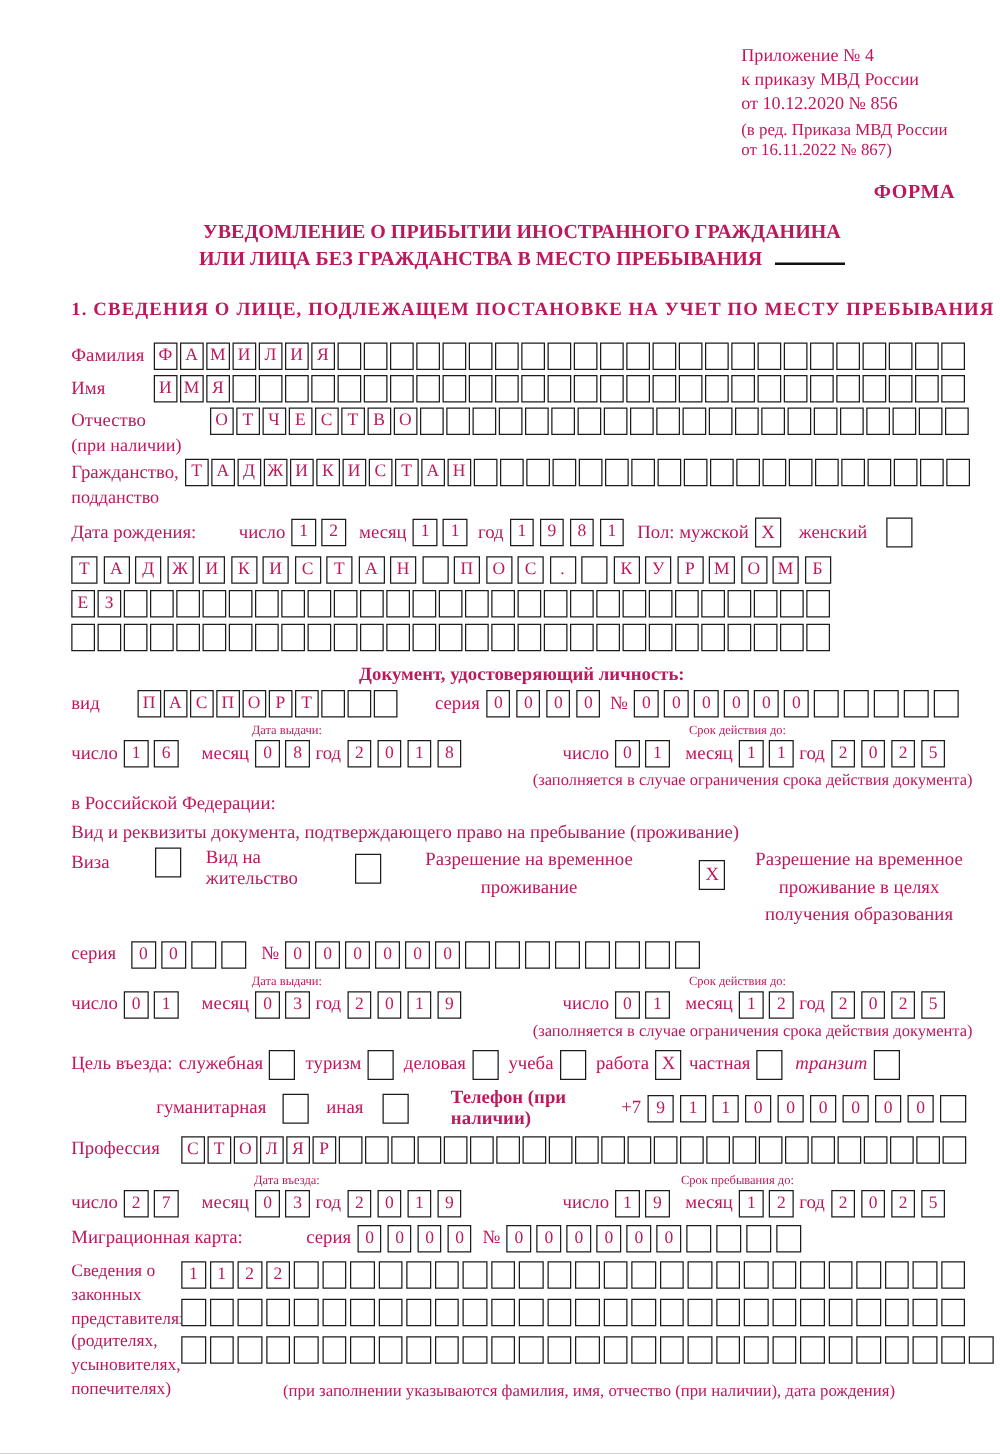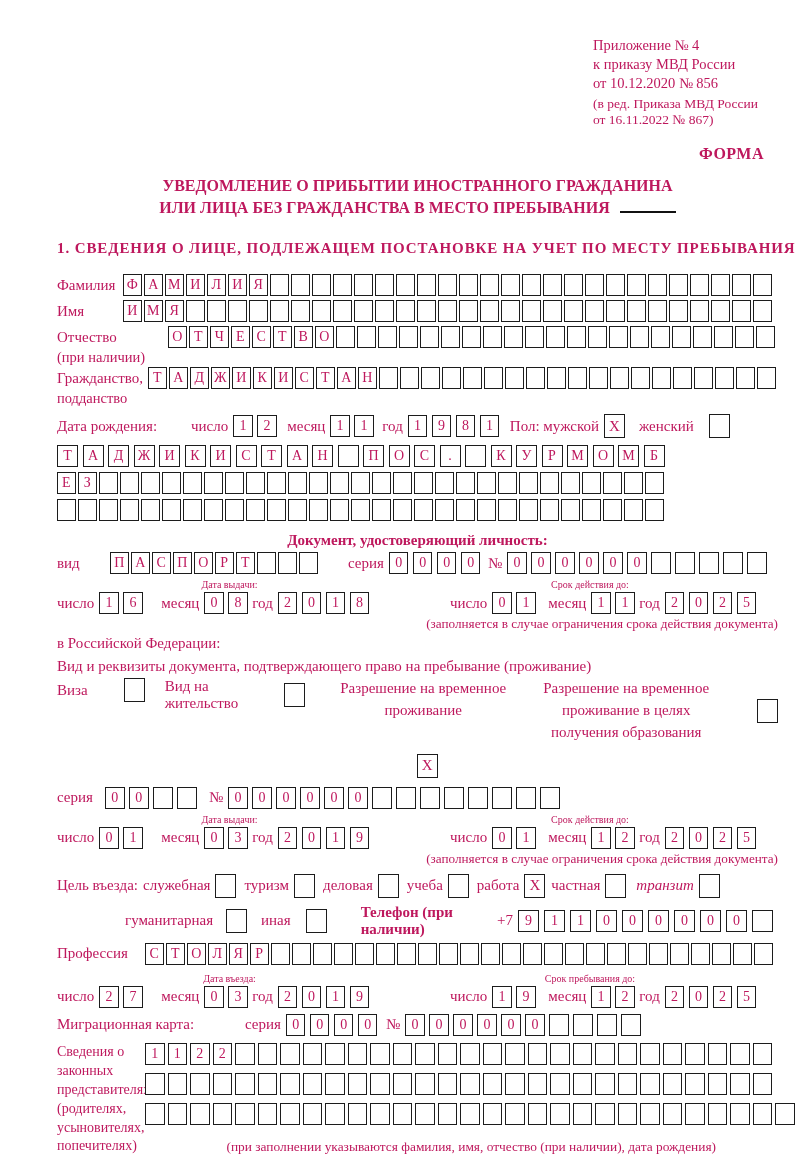--- a/index.html
+++ b/index.html
@@ -441,21 +441,21 @@
       <div class="boxes" style="margin-left:4px;">
           <div class="cb"></div>
         </div>
     </div>
     <div class="opt" style="margin-left:20px;">
       <span class="olbl">Вид на жительство</span>
       <div class="boxes" style="margin-left:14px;">
           <div class="cb"></div>
         </div>
     </div>
-    <div class="opt" style="margin-left:22px;flex-direction:column;">
+    <div class="opt" style="margin-left:22px;">
       <span class="olbl center" style="width:192px;">Разрешение на временное проживание</span>
       <div class="boxes" style="margin-left:8px;">
           <div class="cb">X</div>
         </div>
     </div>
     <div class="opt" style="margin-left:16px;">
       <span class="olbl center" style="width:182px;">Разрешение на временное проживание в целях получения образования</span>
       <div class="boxes" style="margin-left:8px;">
           <div class="cb"></div>
         </div>

